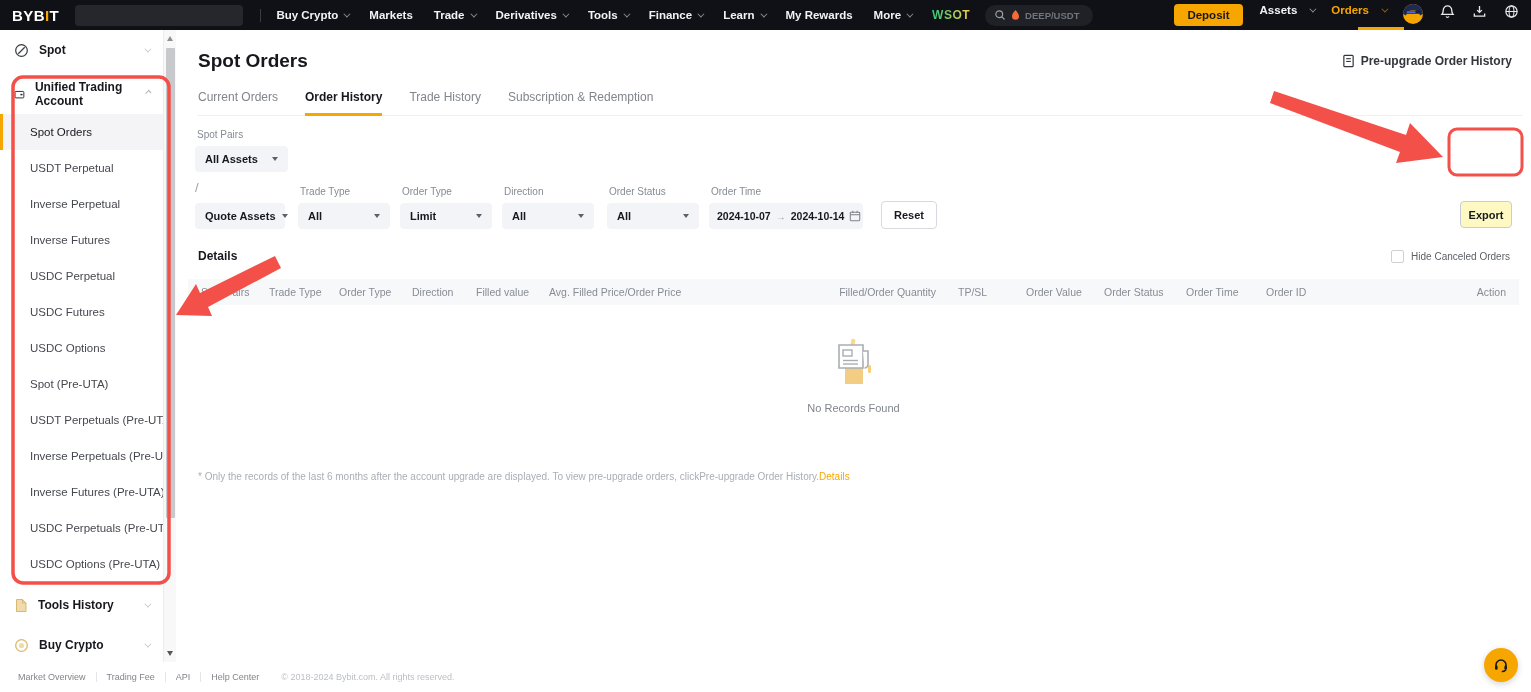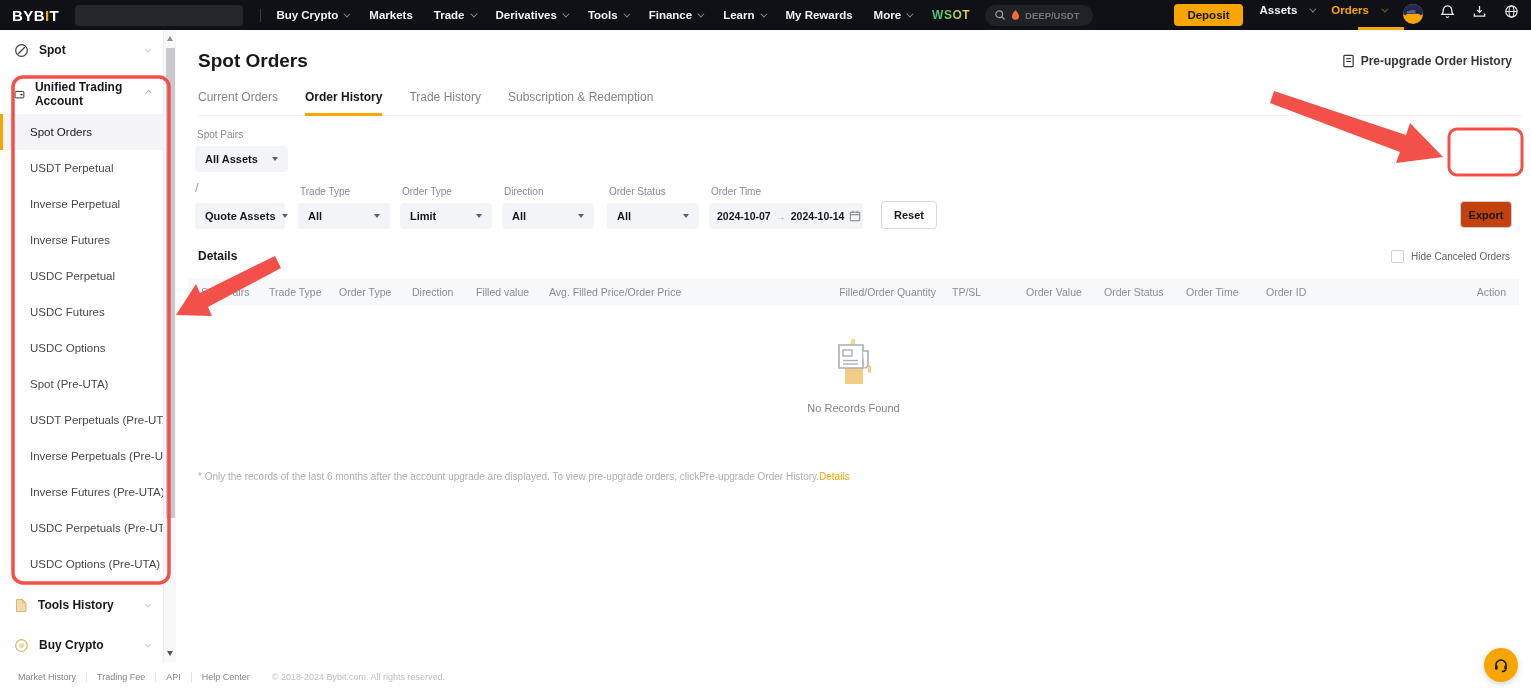--- a/index.html
+++ b/index.html
@@ -65,32 +65,32 @@
   .fbox { height:26px; background:#f2f4f7; border-radius:4px; display:flex; align-items:center; padding:0 10px; font-size:11px; font-weight:700; color:#17181e; gap:6px; cursor:pointer; white-space:nowrap; }
   .fbox .tri { margin-left:auto; }
   .tri { width:0; height:0; border-left:3.5px solid transparent; border-right:3.5px solid transparent; border-top:4.5px solid #5d6167; }
   .w-base { width:93px; } .w-quote { width:90px; } .w-std { width:92px; }
   .w-date { width:154px; padding:0 8px; gap:5px; font-size:10.5px; }
   .slash { color:#9ba0a8; font-size:13px; }
   .g10 { margin-left:10px; } .g13 { margin-left:13px; }
   .date-arrow { color:#9ba0a8; font-size:10px; }
   .date-cal { margin-left:auto; display:flex; }
   .reset-btn { height:28px; width:56px; border:1px solid #d6dade; background:#fff; border-radius:4px; font-size:11px; color:#17181e; font-weight:600; margin-left:18px; cursor:pointer; font-family:inherit; }
-  .export-btn { margin-left:auto; height:27px; width:52px; border:1px solid #c9cdd3; background:#c2410c; border-radius:4px; font-size:11px; color:#17181e; font-weight:600; margin-bottom:1px; cursor:pointer; font-family:inherit; }
+  .export-btn { margin-left:auto; height:27px; width:52px; border:1px solid #c9cdd3; background:#fef9c3; border-radius:4px; font-size:11px; color:#17181e; font-weight:600; margin-bottom:1px; cursor:pointer; font-family:inherit; }
 
   .details-row { display:flex; justify-content:space-between; align-items:center; margin:20px 21px 0 22px; }
   .details-label { font-size:12px; font-weight:700; color:#17181e; }
   .hide-canceled { display:flex; align-items:center; gap:7px; font-size:10px; color:#5d6167; cursor:pointer; }
   .checkbox { width:13px; height:13px; border:1px solid #cdd1d6; border-radius:2px; background:#fff; }
 
   .table-head { display:grid; grid-template-columns:68px 70px 73px 64px 73px 237px 150px 90px 78px 82px 80px 84px 1fr;
     align-items:center; height:26px; background:#f7f8fa; margin:16px 12px 0 12px; padding:0 13px;
     font-size:10.5px; color:#878c94; white-space:nowrap; }
   .th:nth-child(7) { text-align:right; }
-  .th:nth-child(8) { padding-left:16px; }
+  .th:nth-child(8) { padding-left:22px; }
   .th:nth-child(13) { text-align:right; }
 
   .empty { display:flex; flex-direction:column; align-items:center; margin-top:33px; }
   .empty-caption { font-size:11px; color:#81858c; margin-top:12px; }
 
   .footnote { margin:57px 0 0 22px; font-size:10px; color:#a9aeb6; }
   .footnote .link { color:#f7a600; cursor:pointer; }
 
   
   .page-footer { height:30px; display:flex; align-items:center; font-size:9px; color:#81858c; padding-left:8px; background:#fff; }
@@ -415,21 +415,21 @@
         <line x1="16" y1="26" x2="31" y2="26" stroke="#a9aeb5" stroke-width="1.4"></line>
       </svg>
       <div class="empty-caption">No Records Found</div>
     </div>
 
     <div class="footnote"><span>* Only the records of the last 6 months after the account upgrade are displayed. To view pre-upgrade orders, clickPre-upgrade Order History.</span><span class="link">Details</span></div>
   </main>
 </div>
 
 <footer class="page-footer">
-  <span class="f-link">Market History</span>
+  <span class="f-link">Market Overview</span>
   <span class="f-link">Trading Fee</span>
   <span class="f-link">API</span>
   <span class="f-link last">Help Center</span>
   <span class="copyright">© 2018-2024 Bybit.com. All rights reserved.</span>
 </footer>
 
 <button class="chat-fab">
   <svg width="16" height="16" viewBox="0 0 16 16">
     <path d="M3 9.5 v-1.5 a5 5 0 0 1 10 0 v1.5" fill="none" stroke="#17181e" stroke-width="1.6"></path>
     <rect x="2" y="8.5" width="2.6" height="4.2" rx="1.3" fill="#17181e"></rect>

